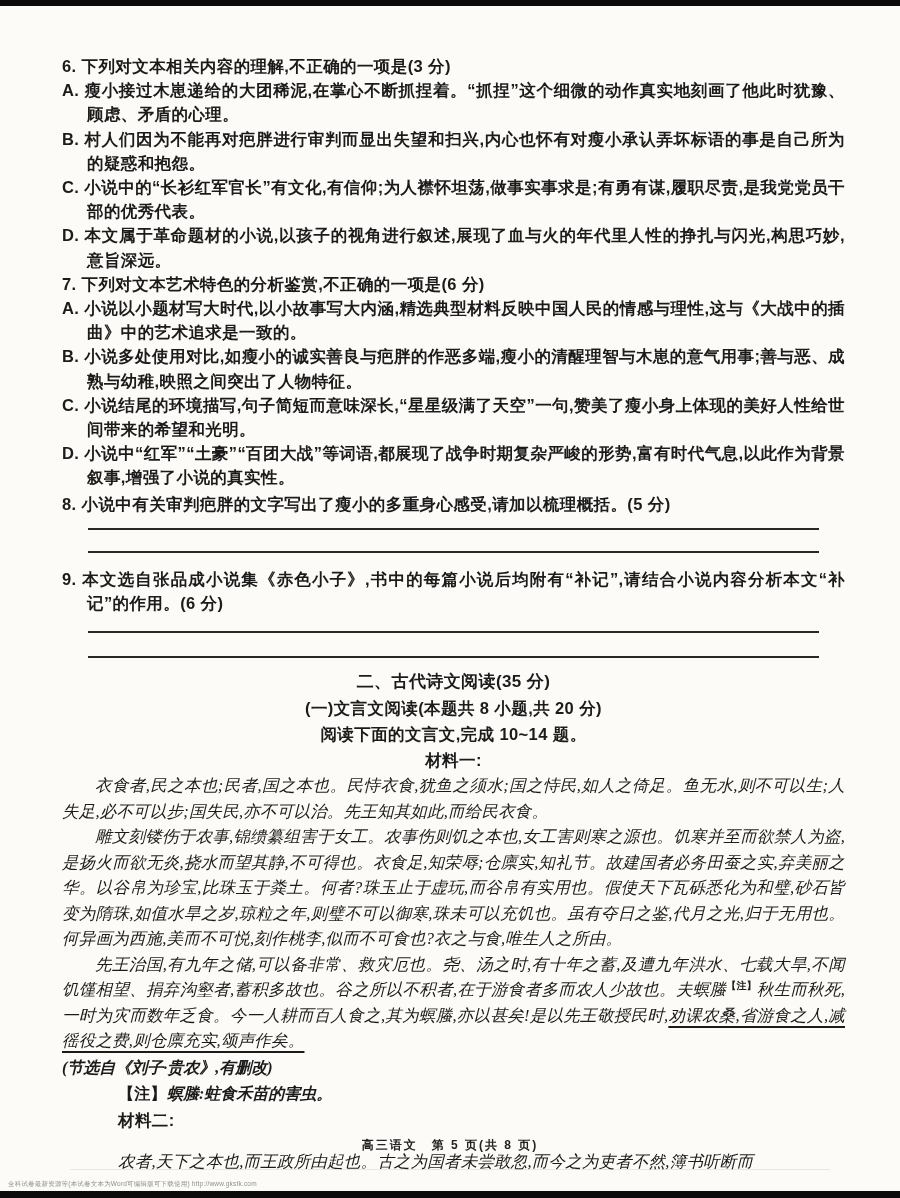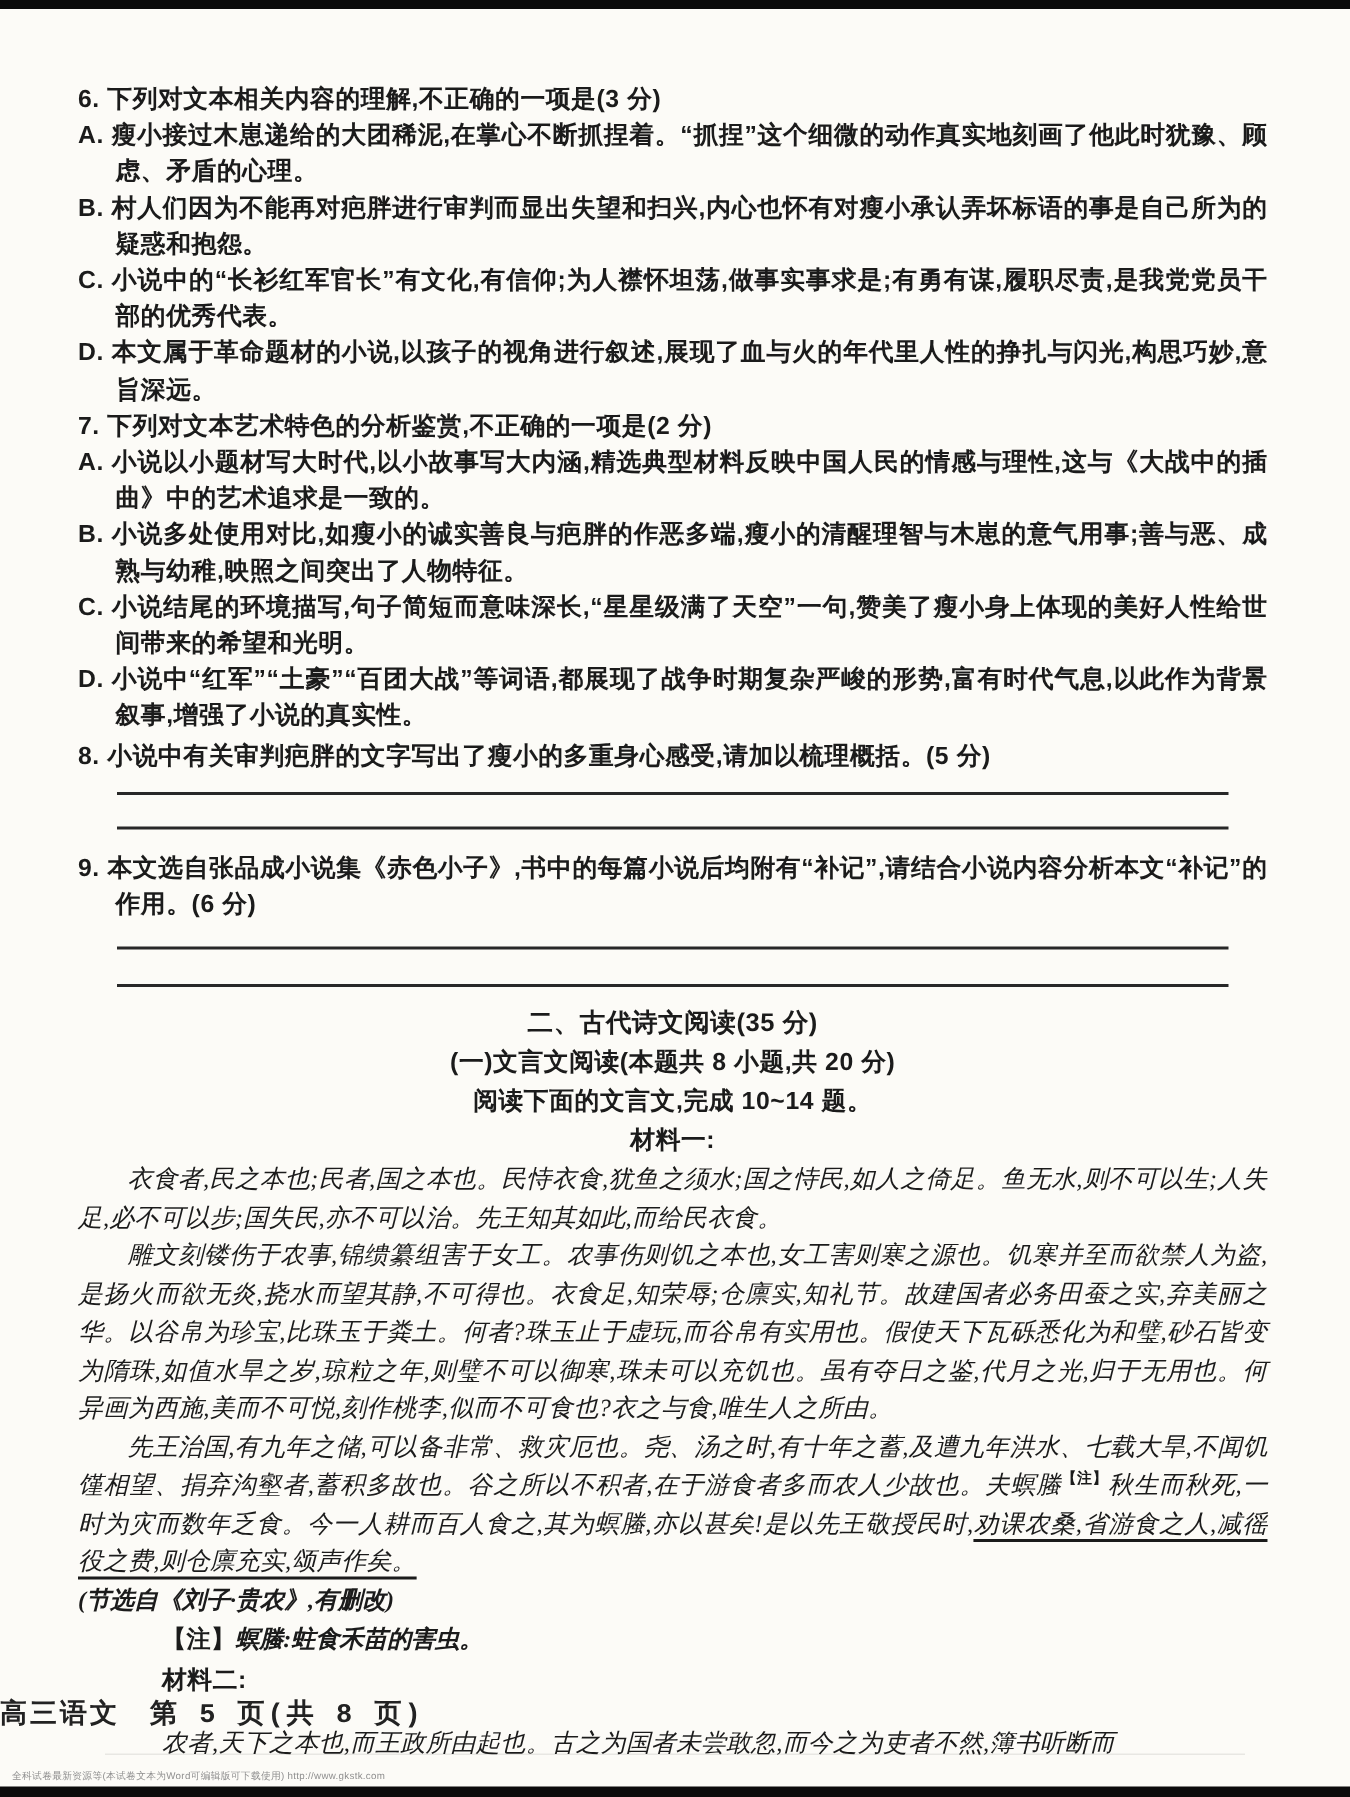--- a/index.html
+++ b/index.html
@@ -10,21 +10,21 @@
     overflow:hidden;
     color:#1b1b1b;
     font-family:"Liberation Sans","DejaVu Sans",sans-serif;
   }
   .edge-bar{position:absolute;left:0;right:0;background:#0b0b0b;}
   .edge-top{top:0;height:6px;}
   .edge-bottom{bottom:0;height:7px;}
 
   .content{
     position:absolute;
-    left:52px;right:55px;top:54px;
+    left:62px;right:55px;top:54px;
   }
 
   
   .qa{
     font-size:16.5px;
     font-weight:700;
     line-height:24.2px;
     letter-spacing:.4px;
     text-align:justify;
   }
@@ -86,22 +86,23 @@
   .note-text{font-family:"Liberation Serif","DejaVu Serif",serif;font-style:italic;font-weight:600;text-align:center;}
   .mat2-label{margin-top:1px;}
   .mat2-line{
     font-family:"Liberation Serif","DejaVu Serif",serif;
     font-style:italic;font-size:16.5px;line-height:25.5px;
     margin:0 0 0 56px;text-align:justify;letter-spacing:.2px;
   }
 
   .page-footer{
     position:absolute;left:0;right:0;bottom:44px;
-    font-family:Liberation Mono, monospace;
-    font-weight:700;font-size:18px;letter-spacing:2px;
+    text-align:center;
+    font-family:Liberation Sans, sans-serif;
+    font-weight:700;font-size:12px;letter-spacing:2px;
     color:#222;
   }
   .scan-smudge{
     position:absolute;left:70px;right:70px;bottom:28px;height:1px;
     background:rgba(60,60,60,.10);
   }
   .watermark{
     position:absolute;left:8px;bottom:9px;
     font-size:6.5px;color:#8f8f8f;letter-spacing:.2px;
     filter:blur(.5px);
@@ -117,21 +118,21 @@
 
   <div class="qa">
     <p class="stem"><span class="qnum">6.</span> <span>下列对文本相关内容的理解,不正确的一项是(3 分)</span></p>
     <p class="option"><span class="olabel">A.</span> <span>瘦小接过木崽递给的大团稀泥,在掌心不断抓捏着。“抓捏”这个细微的动作真实地刻画了他此时犹豫、顾虑、矛盾的心理。</span></p>
     <p class="option"><span class="olabel">B.</span> <span>村人们因为不能再对疤胖进行审判而显出失望和扫兴,内心也怀有对瘦小承认弄坏标语的事是自己所为的疑惑和抱怨。</span></p>
     <p class="option"><span class="olabel">C.</span> <span>小说中的“长衫红军官长”有文化,有信仰;为人襟怀坦荡,做事实事求是;有勇有谋,履职尽责,是我党党员干部的优秀代表。</span></p>
     <p class="option"><span class="olabel">D.</span> <span>本文属于革命题材的小说,以孩子的视角进行叙述,展现了血与火的年代里人性的挣扎与闪光,构思巧妙,意旨深远。</span></p>
   </div>
 
   <div class="qa">
-    <p class="stem"><span class="qnum">7.</span> <span>下列对文本艺术特色的分析鉴赏,不正确的一项是(2 分)</span></p>
+    <p class="stem"><span class="qnum">7.</span> <span>下列对文本艺术特色的分析鉴赏,不正确的一项是(6 分)</span></p>
     <p class="option"><span class="olabel">A.</span> <span>小说以小题材写大时代,以小故事写大内涵,精选典型材料反映中国人民的情感与理性,这与《大战中的插曲》中的艺术追求是一致的。</span></p>
     <p class="option"><span class="olabel">B.</span> <span>小说多处使用对比,如瘦小的诚实善良与疤胖的作恶多端,瘦小的清醒理智与木崽的意气用事;善与恶、成熟与幼稚,映照之间突出了人物特征。</span></p>
     <p class="option"><span class="olabel">C.</span> <span>小说结尾的环境描写,句子简短而意味深长,“星星级满了天空”一句,赞美了瘦小身上体现的美好人性给世间带来的希望和光明。</span></p>
     <p class="option"><span class="olabel">D.</span> <span>小说中“红军”“土豪”“百团大战”等词语,都展现了战争时期复杂严峻的形势,富有时代气息,以此作为背景叙事,增强了小说的真实性。</span></p>
   </div>
 
   <div class="qa q8">
     <p class="stem"><span class="qnum">8.</span> <span>小说中有关审判疤胖的文字写出了瘦小的多重身心感受,请加以梳理概括。(5 分)</span></p>
   </div>
   <div class="answer-line al-1"></div>

